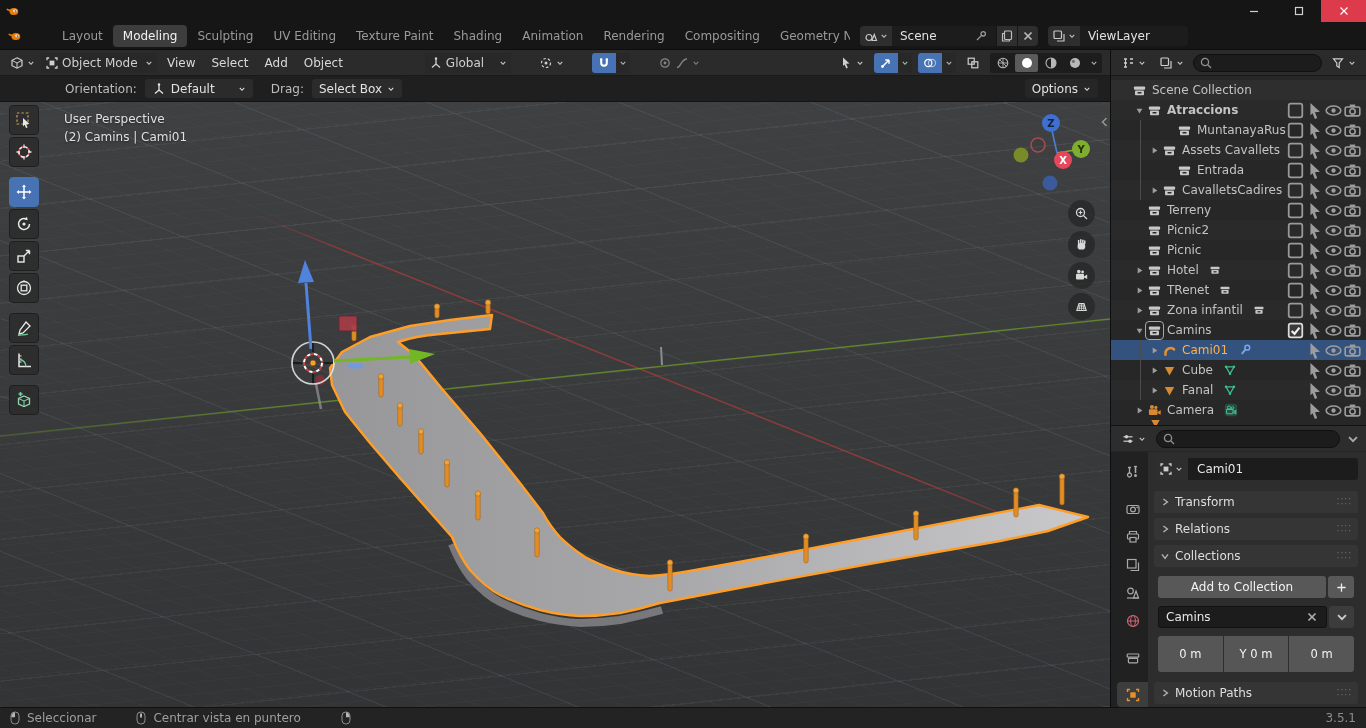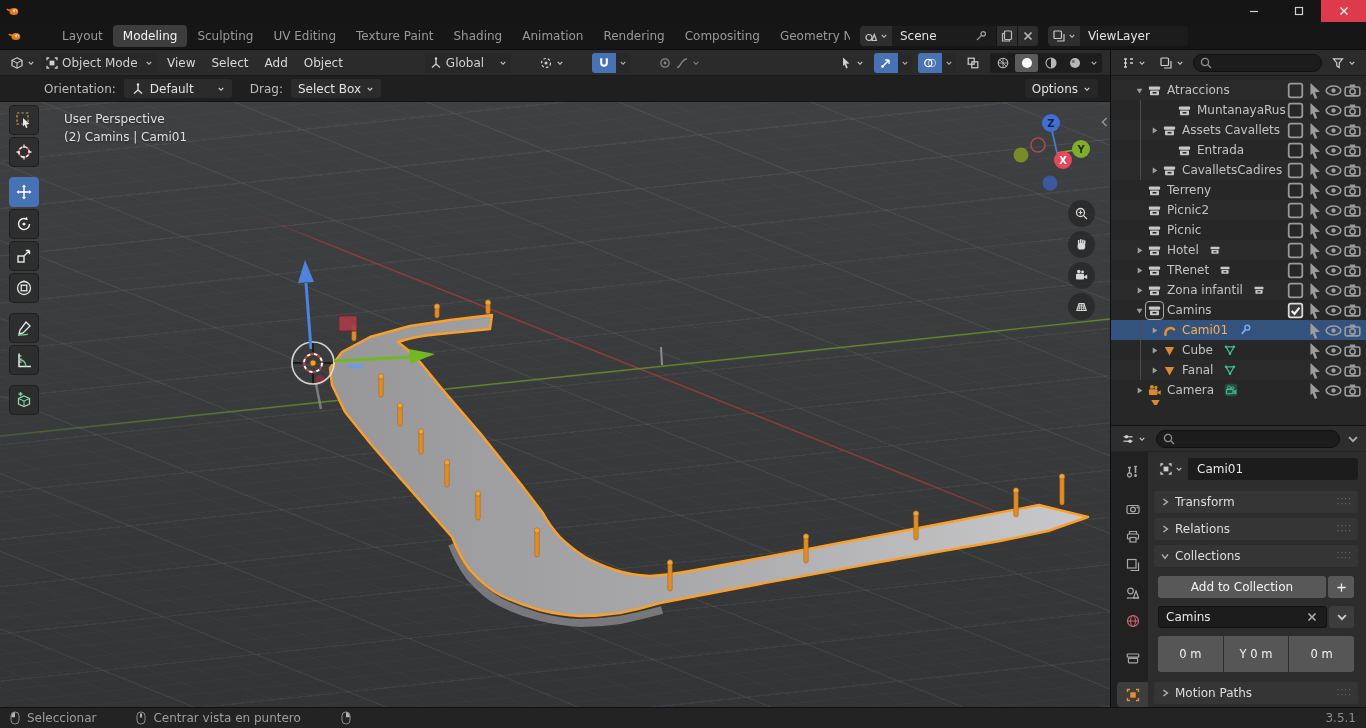--- a/index.html
+++ b/index.html
@@ -33,21 +33,21 @@
   .hbtn{display:flex;align-items:center;gap:3px;padding:2px 4px;border-radius:3px;color:#cfcfcf}
   .hsel{background:#282828;height:20px}
   .menuitem{padding:0 8px;color:#d8d8d8;line-height:26px}
   .bluebtn{background:#4772b3;border-radius:3px 0 0 3px;width:24px;height:20px;display:flex;align-items:center;justify-content:center;color:#fff}
   .ddcell{background:#282828;height:20px;width:14px;display:flex;align-items:center;justify-content:center;border-radius:0 3px 3px 0;color:#bbb}
   .shadingseg{display:flex;background:#1d1d1d;border-radius:3px;padding:1px;gap:1px;align-items:center}
   .shbtn{width:23px;height:18px;border-radius:2px;color:#b8b8b8;display:flex;align-items:center;justify-content:center}
   .shbtn.active{background:#5b5b5b;color:#fff}
   .grp-mid{margin-left:72px}.grp-right{margin-left:auto;margin-right:2px}
   
-  #vp-settings{height:26px;background:#1f1f1f;display:flex;align-items:center;padding-left:44px;gap:8px;border-bottom:1px solid #141414;flex:none;color:#bdbdbd}
+  #vp-settings{height:26px;background:#1f1f1f;display:flex;align-items:center;padding-left:65px;gap:8px;border-bottom:1px solid #141414;flex:none;color:#bdbdbd}
   .ddfield{background:#2b2b2b;border-radius:3px;height:19px;display:flex;align-items:center;padding:0 7px;gap:5px;color:#e2e2e2}
   #optwrap{margin-left:auto;margin-right:12px}
   
   #viewport{flex:1;position:relative;overflow:hidden;background:linear-gradient(180deg,#3e4042,#3a3c3e 35%,#323436)}
   #vpgrid{position:absolute;inset:0;pointer-events:none;background-image:
     repeating-linear-gradient(354deg, rgba(220,228,235,.055) 0 1.3px, transparent 1.3px 47px),
     repeating-linear-gradient(22deg, rgba(220,228,235,.05) 0 1.3px, transparent 1.3px 72px),
     repeating-linear-gradient(354deg, rgba(220,228,235,.02) 0 1px, transparent 1px 12px),
     repeating-linear-gradient(22deg, rgba(220,228,235,.018) 0 1px, transparent 1px 18px)}
   #scene-svg{position:absolute;inset:0}
@@ -739,22 +739,36 @@
               </svg>
             </span>
             <span class="icn" style="width:8px">
               <svg viewBox="0 0 10 10">
                 <path d="M2.2 3.6 L5 6.6 L7.8 3.6" fill="none" stroke="currentColor" stroke-width="1.3"></path>
               </svg>
             </span>
           </span>
       </div>
       <div id="outliner">
+          <div class="orow hdr">
+            <div class="oleft" style="padding-left: 6px;">
+              <span class="oexp"></span>
+              <span class="oicon">
+                <svg viewBox="0 0 14 14">
+                  <rect x="1.8" y="3.2" width="10.4" height="3" rx="0.8" fill="currentColor"></rect>
+                  <rect x="2.8" y="7" width="8.4" height="4.4" rx="0.8" fill="currentColor"></rect>
+                  <rect x="5.2" y="8.4" width="3.6" height="1.4" fill="#272727"></rect>
+                </svg>
+              </span>
+              <span class="olabel">Scene Collection</span>
+            </div>
+            <div class="oright"></div>
+          </div>
           <div class="orow alt">
-            <div class="oleft" style="padding-left: 21px;">
+            <div class="oleft" style="padding-left: 21px; font-weight: bold;">
               <span class="oexp">
                 <svg viewBox="0 0 10 10">
                   <path d="M1.8 3 L5 8.2 L8.2 3 Z" fill="currentColor"></path>
                 </svg>
               </span>
               <span class="oicon">
                 <svg viewBox="0 0 14 14">
                   <rect x="1.8" y="3.2" width="10.4" height="3" rx="0.8" fill="currentColor"></rect>
                   <rect x="2.8" y="7" width="8.4" height="4.4" rx="0.8" fill="currentColor"></rect>
                   <rect x="5.2" y="8.4" width="3.6" height="1.4" fill="#272727"></rect>

